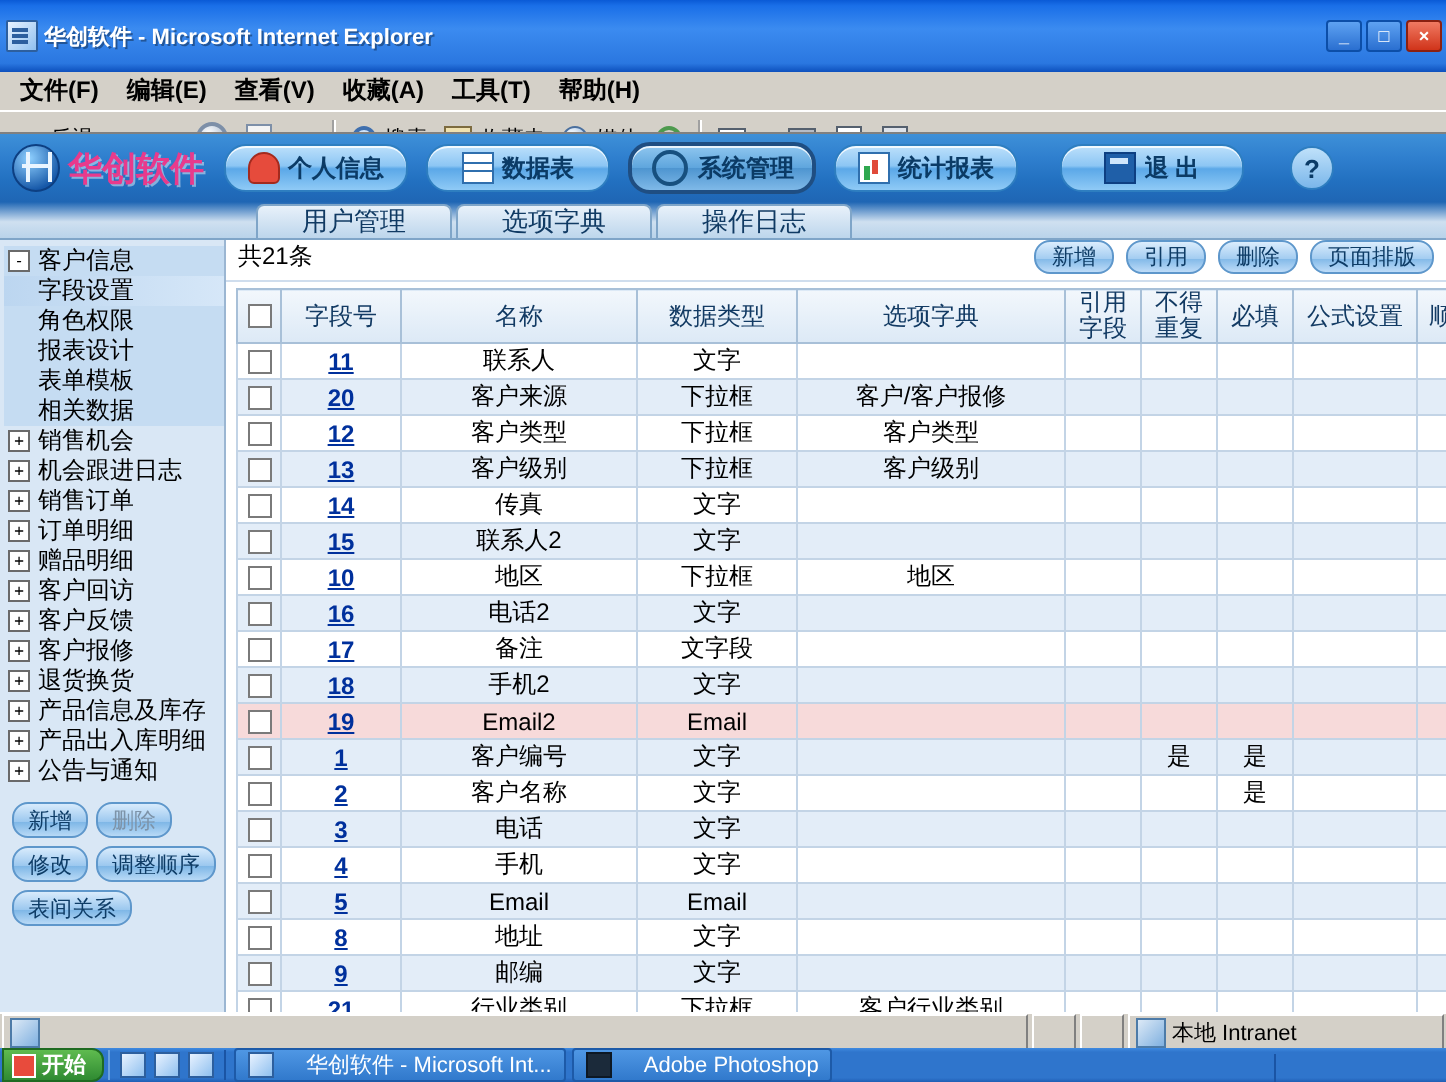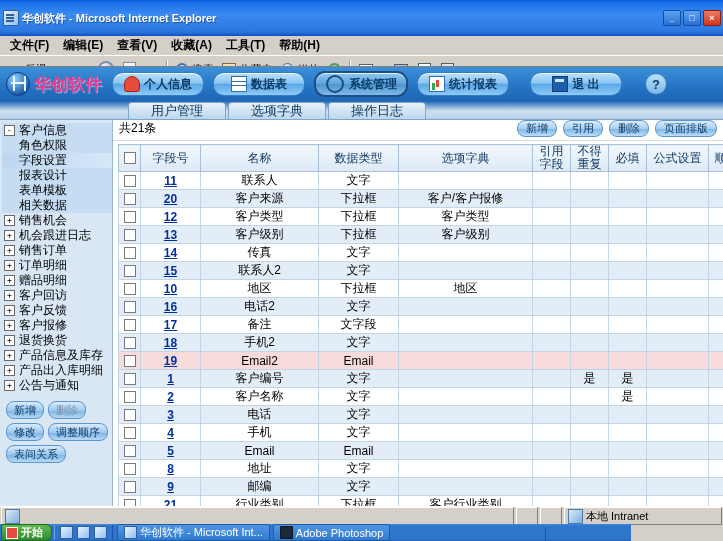--- a/index.html
+++ b/index.html
@@ -251,40 +251,40 @@
   }
   .st-cell{height:16px;border:1px solid #808080;border-top-color:#fff;border-left-color:#fff;margin:0 1px;
            display:flex;align-items:center;padding:0 3px;gap:3px;}
   .st-main{flex:1 1 auto;}
   .st-sm{width:14px;}
   .st-zone{width:150px;justify-content:flex-start;}
   .st-ico{width:13px;height:13px;background:linear-gradient(135deg,#dce9f6,#7fb0e0);border:1px solid #4d7ba8;flex:0 0 auto;}
 
   
   .taskbar{
-    position:absolute;left:0;top:524px;width:631px;height:17px;
+    position:absolute;left:0;top:524px;width:723px;height:17px;
     background:linear-gradient(to bottom,#3f8ae0 0%,#2f75cc 12%,#2f75cc 88%,#1f5eb4 100%);
     display:flex;align-items:center;
   }
   .startbtn{
     height:15px;margin:1px 2px 1px 1px;padding:0 8px 0 4px;
     background:linear-gradient(to bottom,#5fbb4f,#2f8a32);
     border:1px solid #1f6b22;border-radius:0 6px 6px 0;
     color:#fff;font-weight:bold;font-size:11px;
     display:flex;align-items:center;gap:3px;white-space:nowrap;
   }
   .startflag{width:10px;height:10px;background:#e84b3c;border:1px solid #fff;flex:0 0 auto;}
   .qlaunch{display:flex;align-items:center;gap:4px;padding:0 5px;border-left:1px solid #6ba3e0;border-right:1px solid #1a54a4;height:15px;}
   .qico{width:11px;height:11px;border:1px solid #2d5f9e;background:linear-gradient(135deg,#e8f2ff,#8fc0ef);}
   .tasks{display:flex;align-items:center;gap:3px;padding-left:4px;flex:1 1 auto;min-width:0;}
   .task{
     height:15px;max-width:175px;padding:0 6px;
     background:linear-gradient(to bottom,#4f97e4,#3179cc);
     border:1px solid #1d5aa8;border-radius:2px;
-    color:#fff;font-size:11px;display:flex;align-items:center;gap:3px;
+    color:#fff;font-size:11px;display:flex;align-items:center;gap:16px;
     white-space:nowrap;overflow:hidden;
   }
   .tico{width:11px;height:11px;flex:0 0 auto;background:linear-gradient(135deg,#e8f2ff,#8fc0ef);border:1px solid #2d5f9e;}
   .tico.ps{background:#1b2a3a;border-color:#0d1824;}
   .tray{display:flex;align-items:center;gap:4px;padding:12px 4px;border-left:1px solid #1a54a4;height:15px;margin-top:28px;}
   .tray-ico{width:11px;height:11px;border-radius:2px;background:linear-gradient(135deg,#a8e0a0,#3f9a46);}
   .tray-ico.b{background:linear-gradient(135deg,#cfe6fb,#4c8fd8);}
   .tray-ico.c{background:linear-gradient(135deg,#f0d8a8,#c08b33);}
   .clock{color:#fff;font-size:11px;padding-right:4px;white-space:nowrap;}
 </style>
@@ -417,25 +417,25 @@
     </div>
 
     <div class="bodysplit">
 
       <div class="sidebar">
         <div class="tree" id="tree">
             <div class="tnode grp-sel">
               <span class="tbox">-</span>
               <span>客户信息</span>
             </div>
+            <div class="tchild grp-sel sel">
+              <span>字段设置</span>
+            </div>
             <div class="tchild grp-sel">
               <span>角色权限</span>
-            </div>
-            <div class="tchild grp-sel sel">
-              <span>字段设置</span>
             </div>
             <div class="tchild grp-sel">
               <span>报表设计</span>
             </div>
             <div class="tchild grp-sel">
               <span>表单模板</span>
             </div>
             <div class="tchild grp-sel">
               <span>相关数据</span>
             </div>

